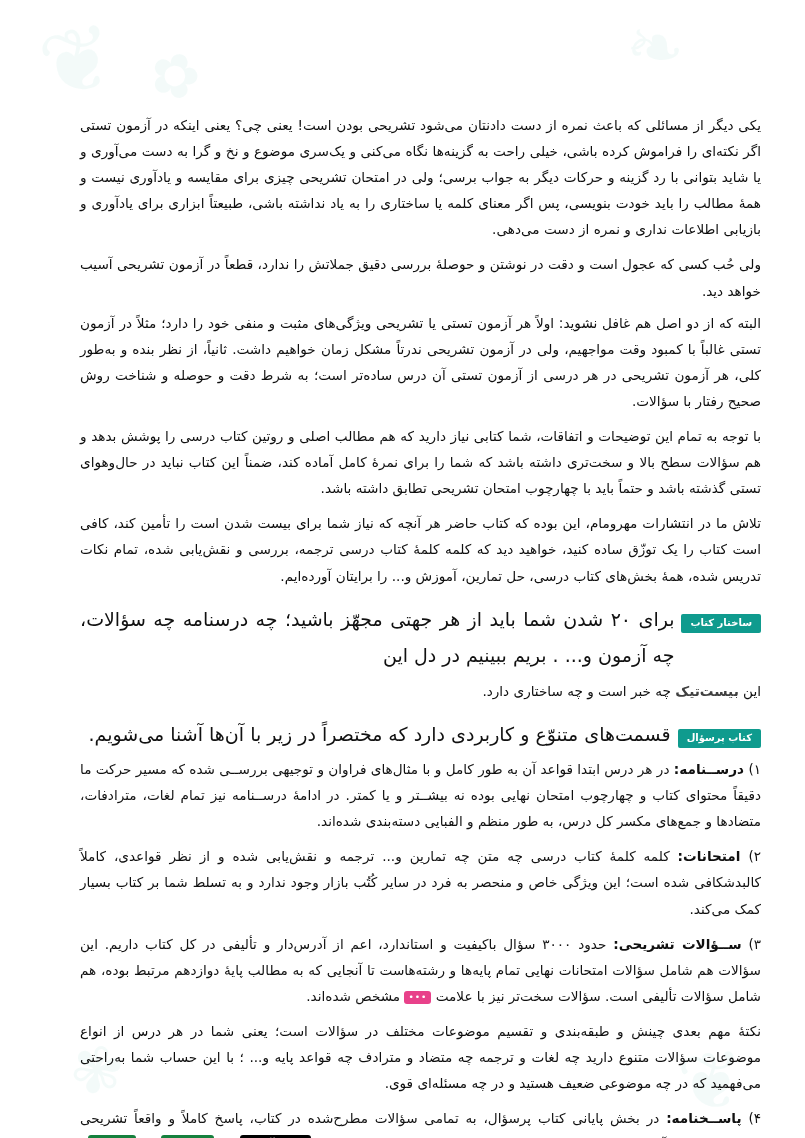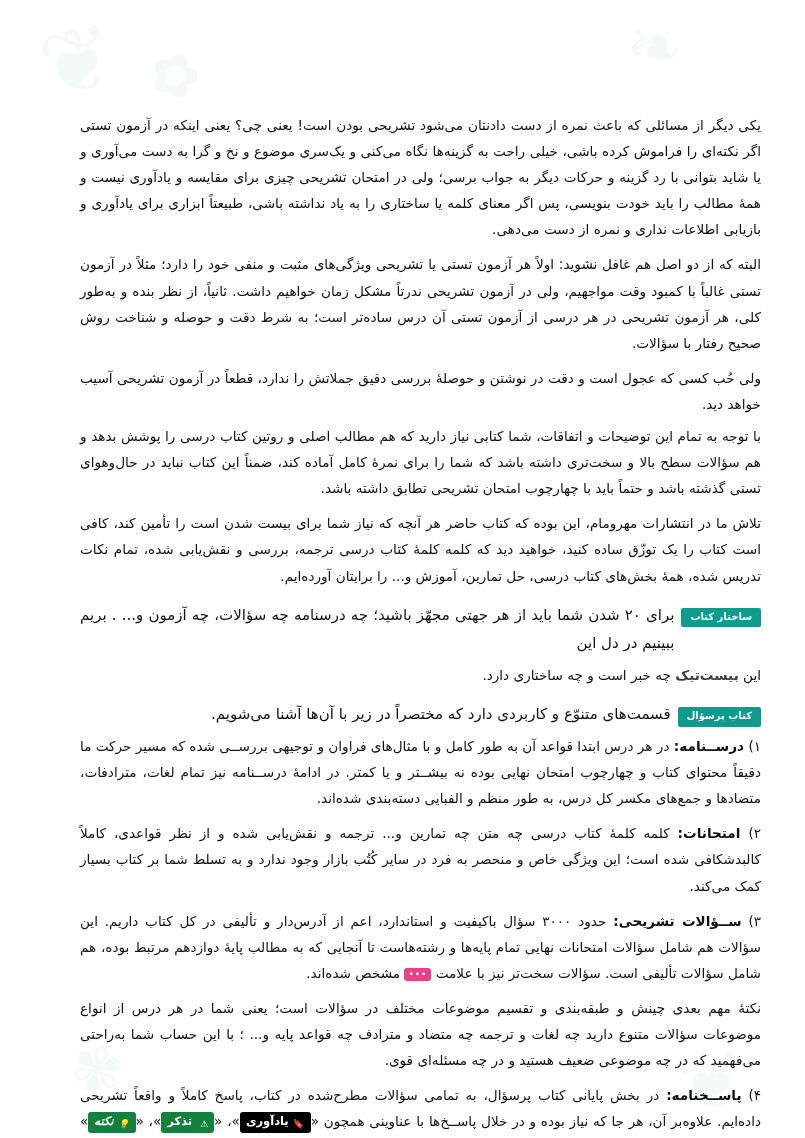--- a/index.html
+++ b/index.html
@@ -65,21 +65,21 @@
     color: #ffffff;
     font-size: 10px;
     font-weight: bold;
     padding: 3px 9px 4px 9px;
     border-radius: 2px;
     white-space: nowrap;
     line-height: 1.25;
   }
 
   .section-head-row .after {
-    font-size: 15px;
+    font-size: 19px;
     line-height: 1.92;
     flex: 1;
     text-align: justify;
     text-align-last: right;
   }
 
   .numbered {
     margin: 0 0 9px 0;
     font-size: 13.6px;
     line-height: 1.92;
@@ -141,22 +141,22 @@
 
 <div class="watermark wm-1">❦</div>
 <div class="watermark wm-2">✿</div>
 <div class="watermark wm-3">❧</div>
 <div class="watermark wm-4">❦</div>
 <div class="watermark wm-5">✾</div>
 
 <div class="page">
 
   <p class="para">یکی دیگر از مسائلی که باعث نمره از دست دادنتان می‌شود تشریحی بودن است! یعنی چی؟ یعنی اینکه در آزمون تستی اگر نکته‌ای را فراموش کرده باشی، خیلی راحت به گزینه‌ها نگاه می‌کنی و یک‌سری موضوع و نخ و گرا به دست می‌آوری و یا شاید بتوانی با رد گزینه و حرکات دیگر به جواب برسی؛ ولی در امتحان تشریحی چیزی برای مقایسه و یادآوری نیست و همهٔ مطالب را باید خودت بنویسی، پس اگر معنای کلمه یا ساختاری را به یاد نداشته باشی، طبیعتاً ابزاری برای یادآوری و بازیابی اطلاعات نداری و نمره از دست می‌دهی.</p>
+  <p class="para tight">ولی حُب کسی که عجول است و دقت در نوشتن و حوصلهٔ بررسی دقیق جملاتش را ندارد، قطعاً در آزمون تشریحی آسیب خواهد دید.</p>
   <p class="para">البته که از دو اصل هم غافل نشوید: اولاً هر آزمون تستی یا تشریحی ویژگی‌های مثبت و منفی خود را دارد؛ مثلاً در آزمون تستی غالباً با کمبود وقت مواجهیم، ولی در آزمون تشریحی ندرتاً مشکل زمان خواهیم داشت. ثانیاً، از نظر بنده و به‌طور کلی، هر آزمون تشریحی در هر درسی از آزمون تستی آن درس ساده‌تر است؛ به شرط دقت و حوصله و شناخت روش صحیح رفتار با سؤالات.</p>
-  <p class="para tight">ولی حُب کسی که عجول است و دقت در نوشتن و حوصلهٔ بررسی دقیق جملاتش را ندارد، قطعاً در آزمون تشریحی آسیب خواهد دید.</p>
   <p class="para">با توجه به تمام این توضیحات و اتفاقات، شما کتابی نیاز دارید که هم مطالب اصلی و روتین کتاب درسی را پوشش بدهد و هم سؤالات سطح بالا و سخت‌تری داشته باشد که شما را برای نمرهٔ کامل آماده کند، ضمناً این کتاب نباید در حال‌وهوای تستی گذشته باشد و حتماً باید با چهارچوب امتحان تشریحی تطابق داشته باشد.</p>
   <p class="para">تلاش ما در انتشارات مهرومام، این بوده که کتاب حاضر هر آنچه که نیاز شما برای بیست شدن است را تأمین کند، کافی است کتاب را یک توزّق ساده کنید، خواهید دید که کلمه کلمهٔ کتاب درسی ترجمه، بررسی و نقش‌یابی شده، تمام نکات تدریس شده، همهٔ بخش‌های کتاب درسی، حل تمارین، آموزش و... را برایتان آورده‌ایم.</p>
 
   <div class="section-head-row">
     <span class="chip">ساختار کتاب</span>
     <span class="after">برای ۲۰ شدن شما باید از هر جهتی مجهّز باشید؛ چه درسنامه چه سؤالات، چه آزمون و... . بریم ببینیم در دل این</span>
   </div>
   <p class="para"><span>این</span> <span class="hl-teal">بیست‌تیک</span> <span>چه خبر است و چه ساختاری دارد.</span></p>
 
   <div class="section-head-row">

